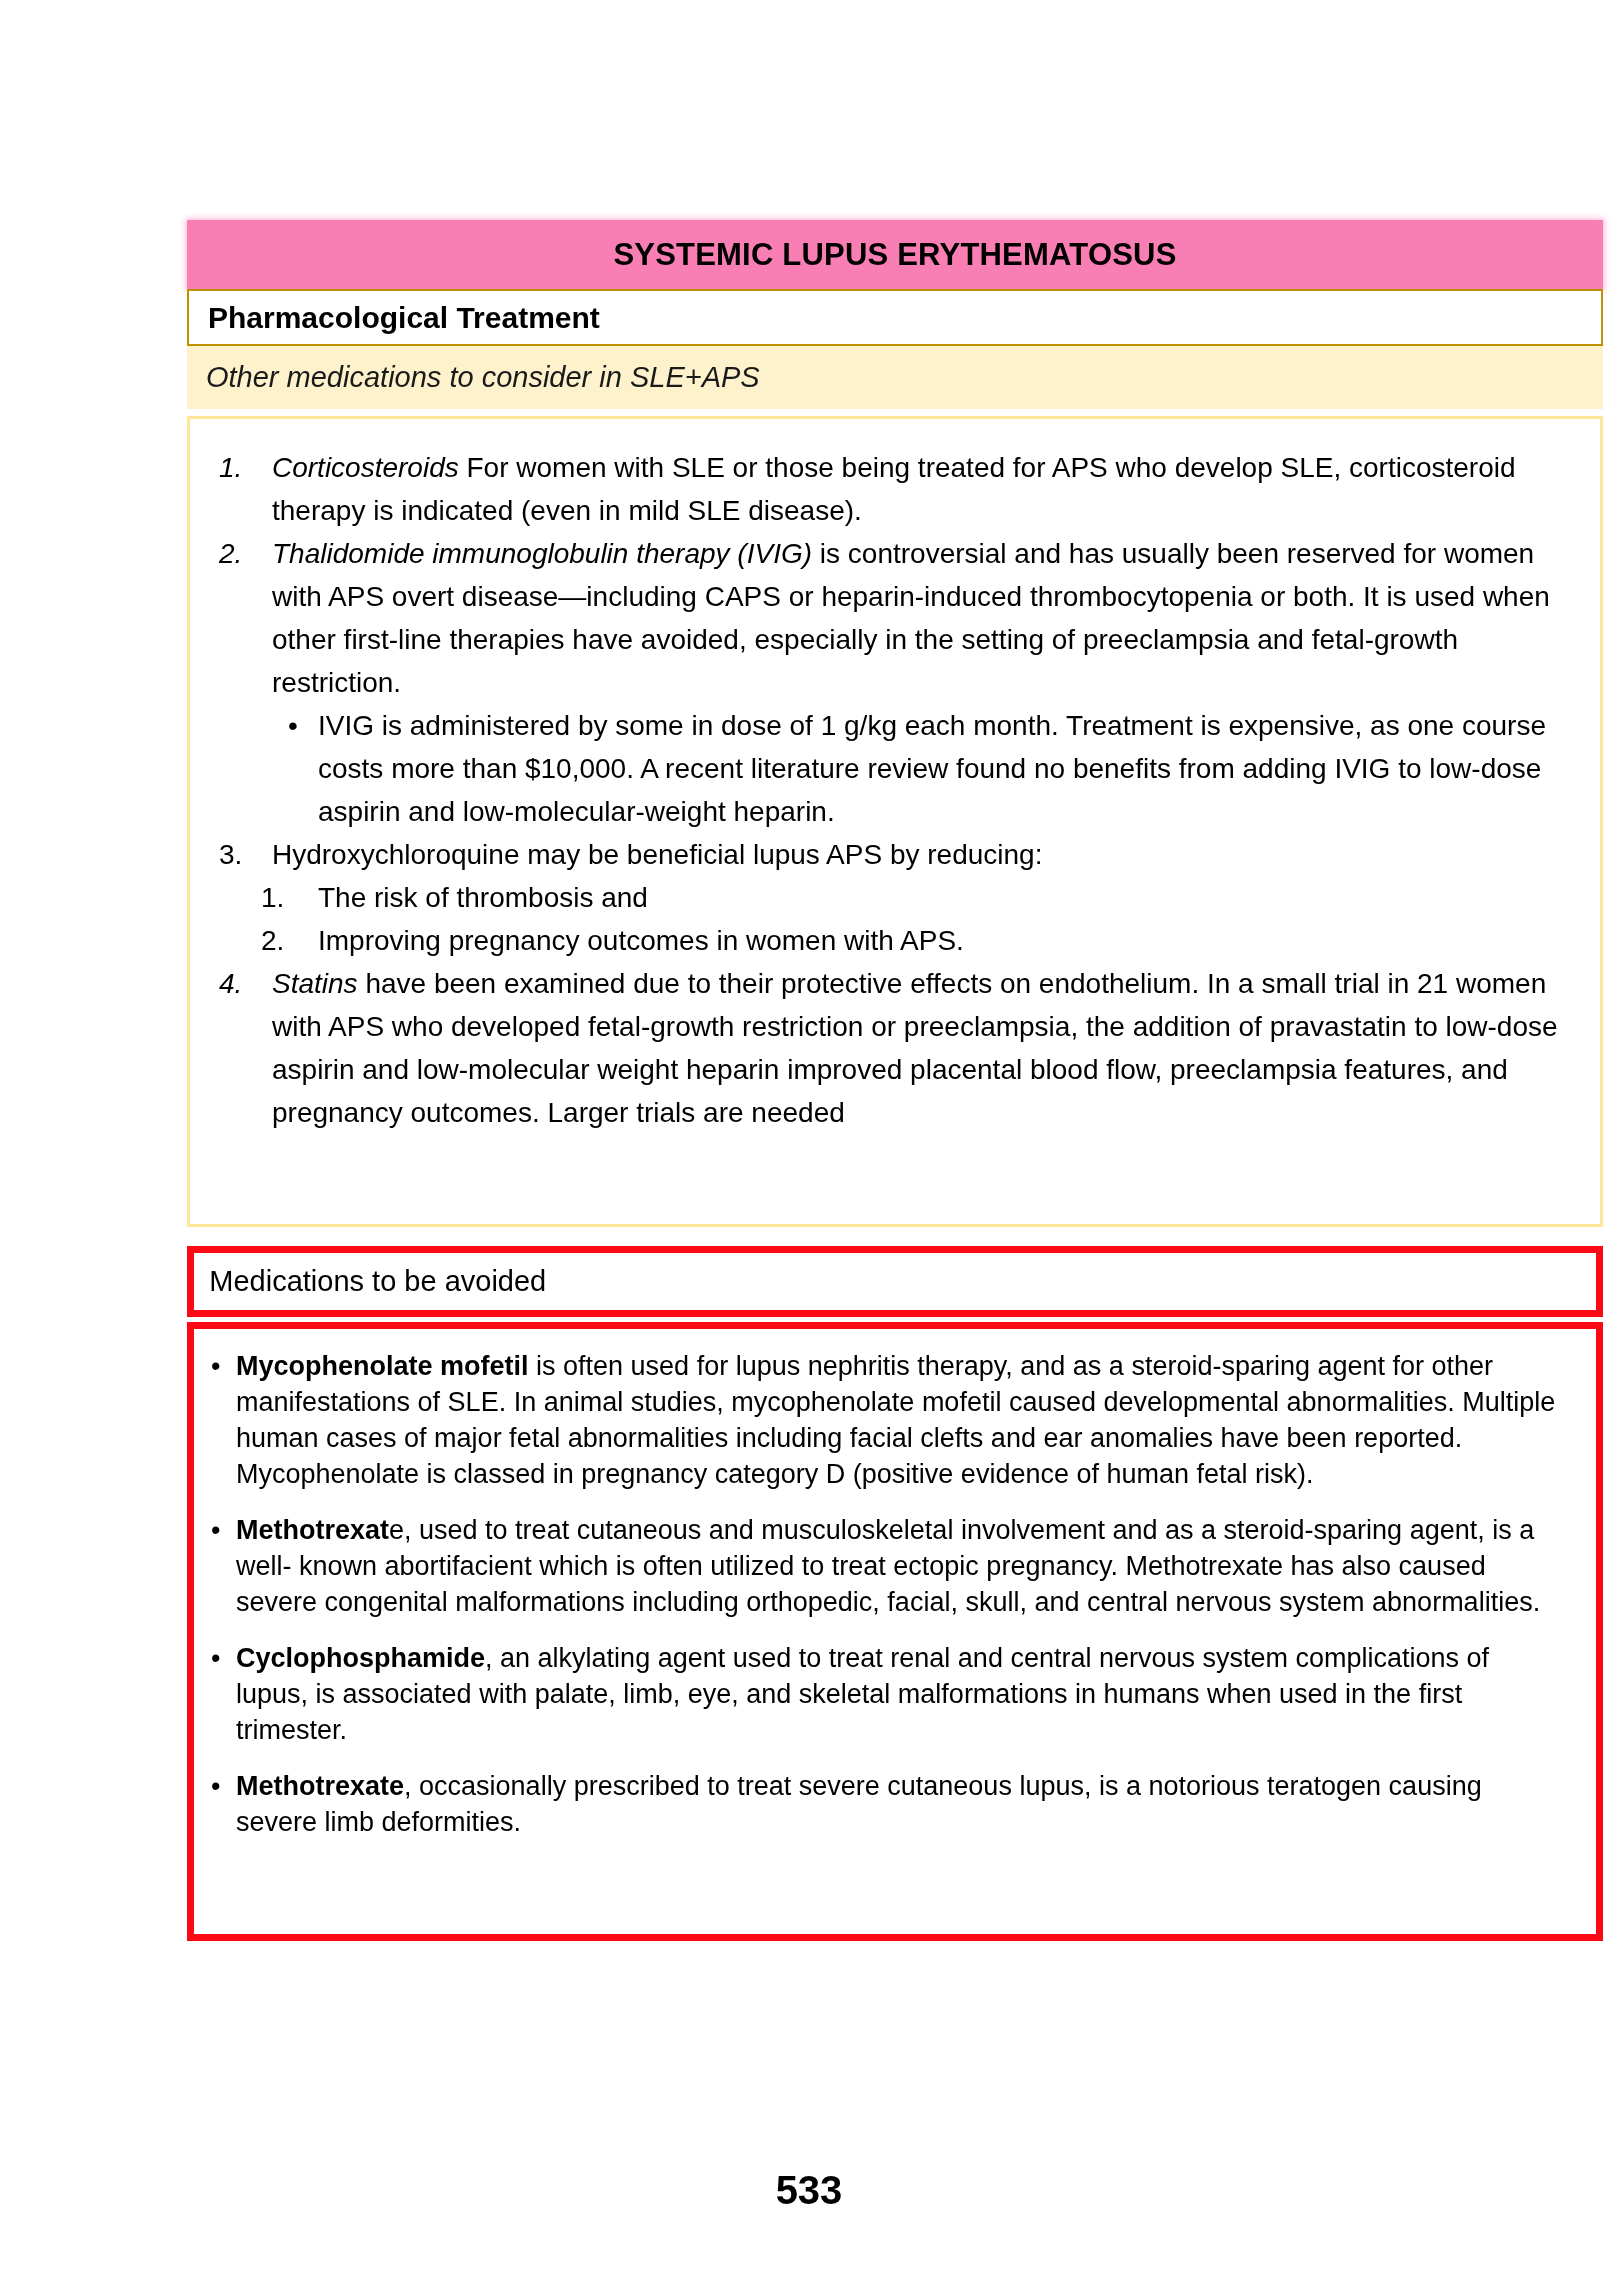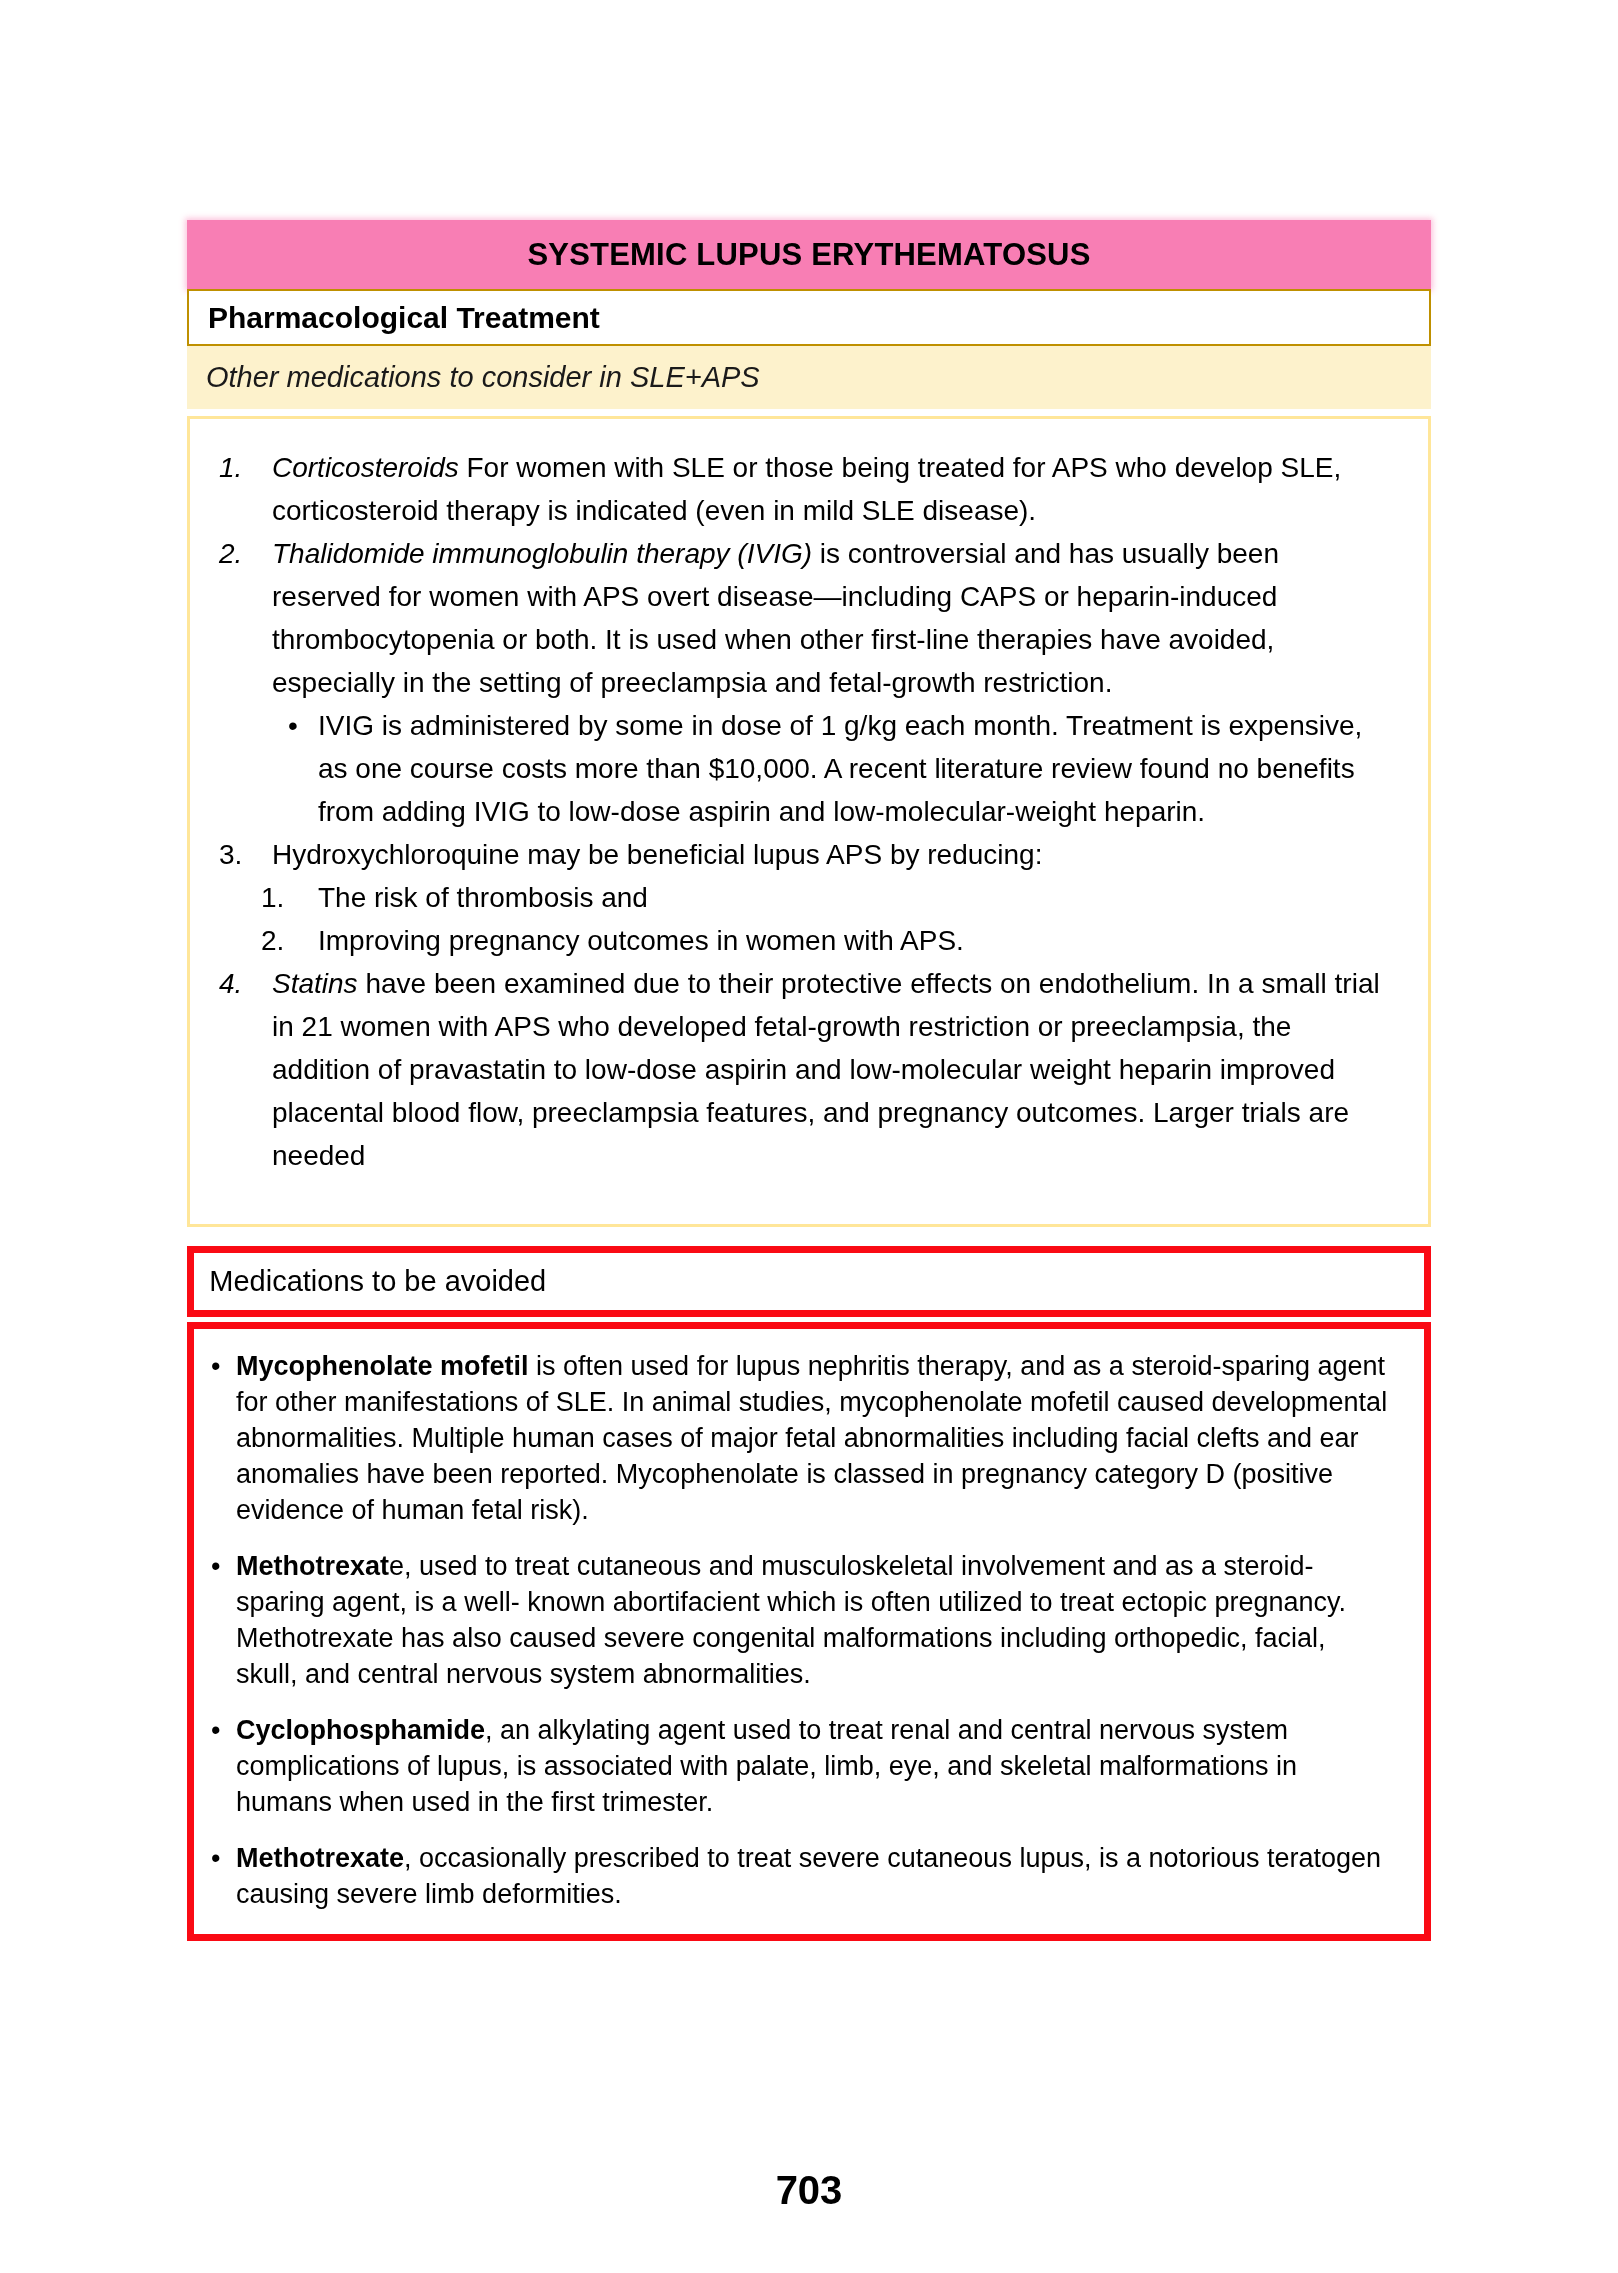--- a/index.html
+++ b/index.html
@@ -2,21 +2,21 @@
 <html><head>
 <meta charset="utf-8">
 <style>
   html,body{margin:0;padding:0;background:#ffffff;}
   body{
     width:1618px;height:2273px;position:relative;
     font-family:"Liberation Sans","DejaVu Sans",sans-serif;
     color:#000;
   }
   .page{position:relative;width:1618px;height:2273px;overflow:hidden;}
-  .block{margin-left:187px;width:1244px;box-sizing:border-box;}
+  .block{margin-left:187px;width:1416px;box-sizing:border-box;}
 
   .banner{
     margin-top:220px;height:69px;background:#F87EB4;
     display:flex;align-items:center;justify-content:center;
     box-shadow:0 0 5.7px 1.9px rgba(248,126,180,.45);
   }
   .banner .title{font-size:31px;font-weight:bold;letter-spacing:0.2px;}
 
   .pharm-box{
     height:57px;background:#ffffff;border:2.9px solid #BF9000;
@@ -142,16 +142,16 @@
       <span class="lead">Cyclophosphamide</span><span>, an alkylating agent used to treat renal and central nervous system complications of lupus, is associated with palate, limb, eye, and skeletal malformations in humans when used in the first trimester.</span>
     </div>
 
     <div class="ali">
       <span class="bul">•</span>
       <span class="lead">Methotrexate</span><span>, occasionally prescribed to treat severe cutaneous lupus, is a notorious teratogen causing severe limb deformities.</span>
     </div>
 
   </div>
 
-  <div class="page-number">703</div>
+  <div class="page-number">533</div>
 
 </div>
 
 
 </body></html>

